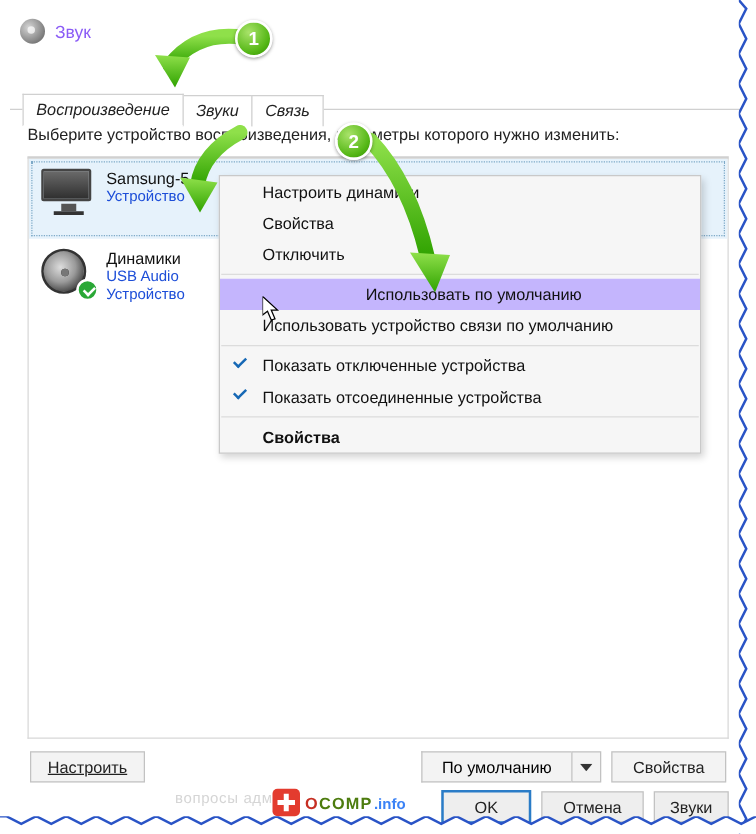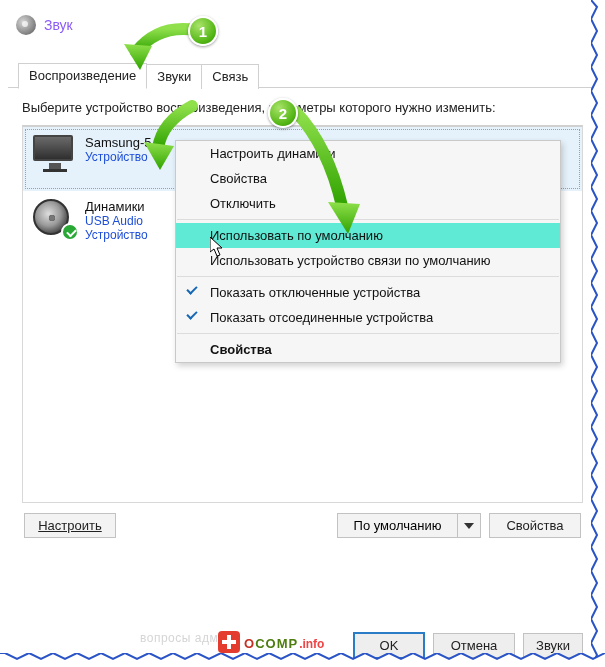--- a/index.html
+++ b/index.html
@@ -6,45 +6,45 @@
   body { margin: 0; background: #fff; width: 605px; height: 667px; position: relative; overflow: hidden; }
 
   .window { position: absolute; left: 8px; top: 8px; right: 8px; bottom: 8px; background: #fff; }
   .titlebar { display: flex; align-items: center; height: 34px; padding: 4px 8px; }
   .titlebar .icon { width: 20px; height: 20px; margin-right: 8px; border-radius: 50%;
     background: radial-gradient(circle at 35% 35%, #d5d5d5, #8a8a8a 60%, #555 100%); position: relative; }
   .titlebar .icon::after { content: ""; position: absolute; top: 6px; left: 6px; width: 6px; height: 6px; border-radius: 50%; background: rgba(255,255,255,.7); }
   .titlebar .title { color: #8b5cf6; font-size: 14px; }
 
   .tabstrip { display: flex; align-items: flex-end; padding-left: 10px; margin-top: 18px; height: 28px; border-bottom: 1px solid #d0d0d0; }
-  .tab { padding: 4px 10px 5px; border: 1px solid #d0d0d0; border-bottom: none; background: #fff; margin-right: -1px; color: #222; position: relative; top: 2px; cursor: default; }
+  .tab { padding: 4px 10px 5px; border: 1px solid #d0d0d0; border-bottom: none; background: #fff; margin-right: -1px; color: #222; position: relative; top: 14px; cursor: default; font-style: italic; }
   .tab.active { background: #fff; border-bottom: 1px solid #fff; z-index: 2; }
 
   .tabbody { padding: 12px 14px 8px; }
   .instruction { color: #222; margin-bottom: 10px; }
 
-  .devicebox { border: 1px solid #d8d8d8; border-top: 2px solid #d0d0d0; height: 378px; position: relative; overflow: hidden; }
+  .devicebox { border: 1px solid #d8d8d8; border-top: 2px solid #d0d0d0; height: 466px; position: relative; overflow: hidden; }
   .device-row { display: flex; align-items: flex-start; padding: 8px 10px; height: 64px; position: relative; }
   .device-row.selected { background: #e6f2fb; }
   .device-row.selected::before { content: ""; position: absolute; inset: 2px; border: 1px dotted #7da9c7; pointer-events: none; }
   .device-row .dicon { width: 42px; height: 38px; margin-right: 10px; position: relative; flex: 0 0 42px; }
   .monitor { width: 40px; height: 26px; border: 2px solid #444; background: linear-gradient(#6a6a6a,#2f2f2f); border-radius: 2px; position: relative; }
   .monitor::after { content: ""; position: absolute; left: 14px; top: 26px; width: 12px; height: 6px; background: #555; }
   .monitor .base { position: absolute; left: 8px; top: 32px; width: 24px; height: 3px; background: #333; }
   .speaker { width: 36px; height: 36px; border-radius: 50%; background: radial-gradient(circle at 42% 40%, #ddd, #9a9a9a 45%, #4a4a4a 75%); border: 2px solid #333; position: relative; }
   .speaker::after { content: ""; position: absolute; left: 14px; top: 14px; width: 6px; height: 6px; border-radius: 50%; background: #222; box-shadow: 0 0 0 4px #777 inset; }
   .check-badge { position: absolute; right: -4px; bottom: -4px; width: 18px; height: 18px; border-radius: 50%; background: #2aa836; border: 2px solid #fff; }
   .check-badge::after { content: ""; position: absolute; left: 4px; top: 4px; width: 7px; height: 4px; border-left: 2px solid #fff; border-bottom: 2px solid #fff; transform: rotate(-45deg); }
   .dtext .dname { color: #111; }
   .dtext .dline { color: #1d4ed8; font-size: 12px; line-height: 1.2; }
 
   
   .ctxmenu { position: absolute; left: 175px; top: 140px; width: 386px; background: #f6f6f6; border: 1px solid #c9c9c9; box-shadow: 2px 3px 6px rgba(0,0,0,.18); z-index: 50; }
   .ctxmenu .item { padding: 5px 12px 5px 34px; color: #111; position: relative; cursor: default; }
-  .ctxmenu .item.hover { background: #5eead4; }
+  .ctxmenu .item.hover { background: #c4b5fd; text-align: center; }
   .ctxmenu .sep { height: 1px; background: #dcdcdc; margin: 3px 1px; }
   .ctxmenu .chk::before { content: ""; position: absolute; left: 11px; top: 6px; width: 8px; height: 4px; border-left: 2px solid #1668b5; border-bottom: 2px solid #1668b5; transform: rotate(-45deg); }
   .ctxmenu .bold { font-weight: 600; }
 
   
   .cursor { position: absolute; left: 210px; top: 237px; width: 14px; height: 20px; z-index: 60; }
   .cursor svg { display: block; }
 
   
   .btnrow { display: flex; align-items: center; gap: 8px; padding: 10px 2px 0; }
@@ -67,21 +67,21 @@
 
   
   .watermark { position: absolute; left: 218px; bottom: 14px; display: flex; align-items: center; gap: 4px; z-index: 90; }
   .watermark .plus { width: 22px; height: 22px; background: #e33b2e; border-radius: 4px; position: relative; }
   .watermark .plus::before, .watermark .plus::after { content: ""; position: absolute; background: #fff; }
   .watermark .plus::before { left: 4px; top: 9px; width: 14px; height: 4px; }
   .watermark .plus::after { left: 9px; top: 4px; width: 4px; height: 14px; }
   .watermark .txt { font-family: Arial, sans-serif; font-weight: 900; letter-spacing: 1px; font-size: 20px; }
   .watermark .txt .o1 { color: #c62f23; }
   .watermark .txt .rest { color: #4d7c0f; }
-  .watermark .txt .nfo { color: #ef4444; font-size: 12px; font-weight: 700; letter-spacing: 0; margin-left: 1px; }
+  .watermark .txt .nfo { color: #3b82f6; font-size: 12px; font-weight: 700; letter-spacing: 0; margin-left: 1px; }
   .wm-faint { position:absolute; left:140px; bottom:22px; color:#d5d5d5; font-size:12px; letter-spacing:.5px; z-index:85;}
 
   .torn-right { position:absolute; right:0; top:0; bottom:0; width:14px; z-index:100; }
   .torn-bottom { position:absolute; left:0; right:0; bottom:0; height:14px; z-index:100; }
 </style>
 </head>
 <body>
 
 <div class="window">
 

